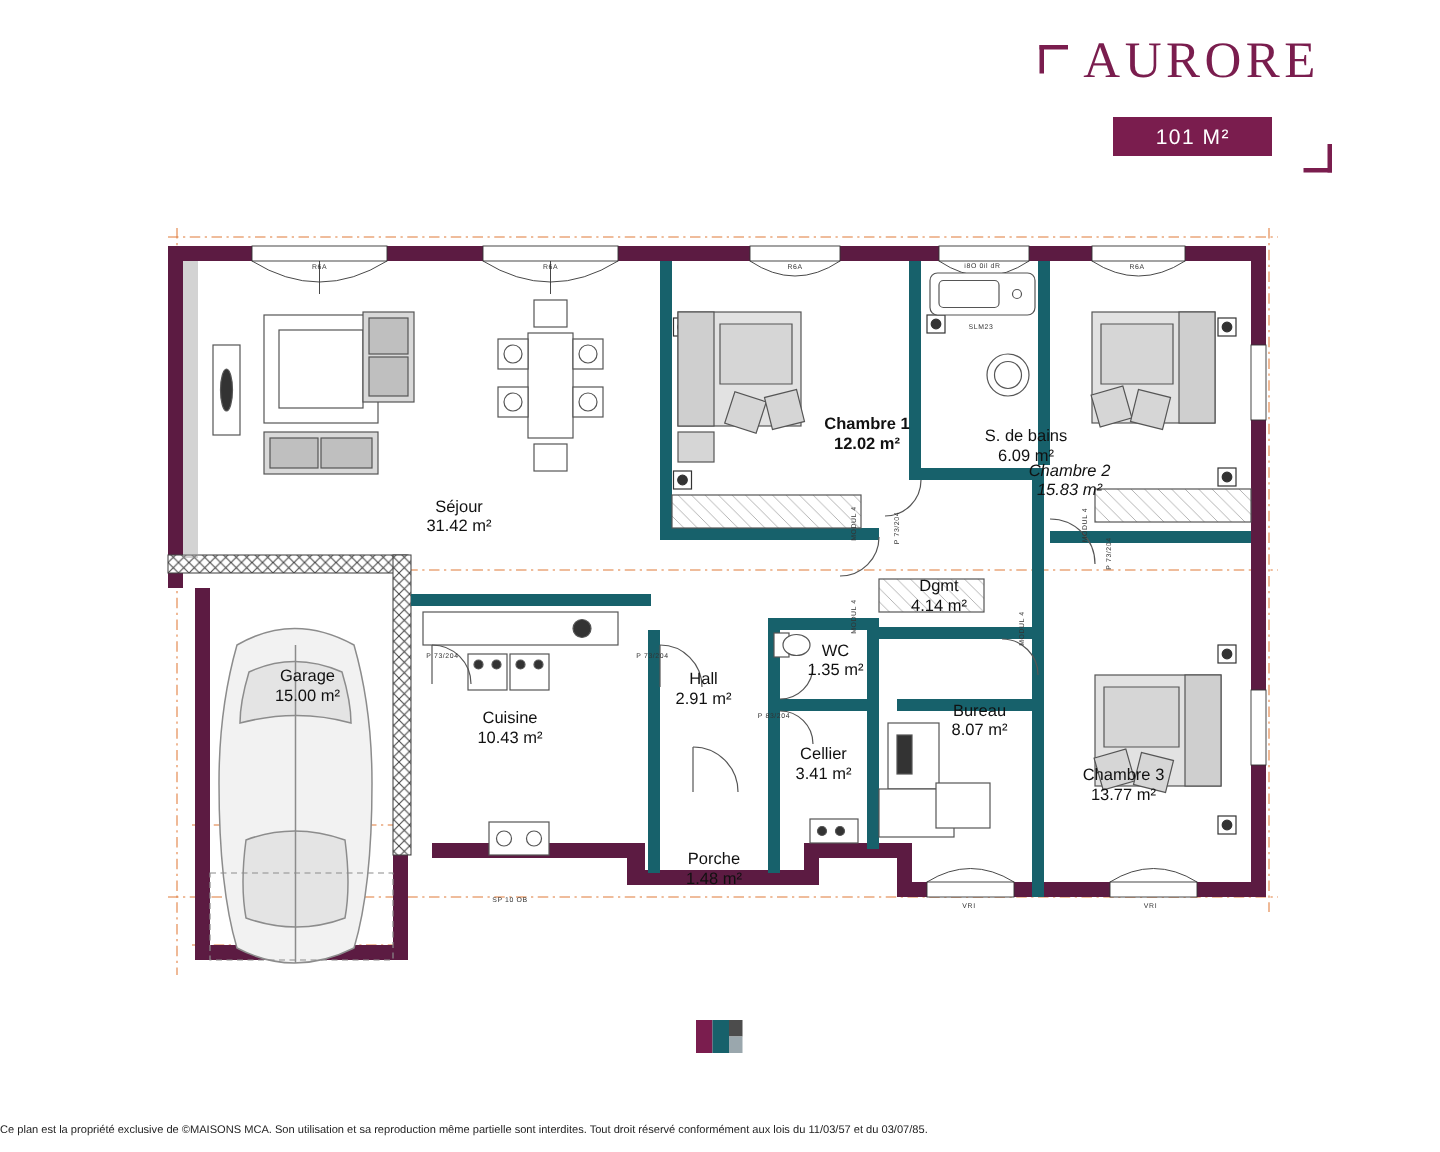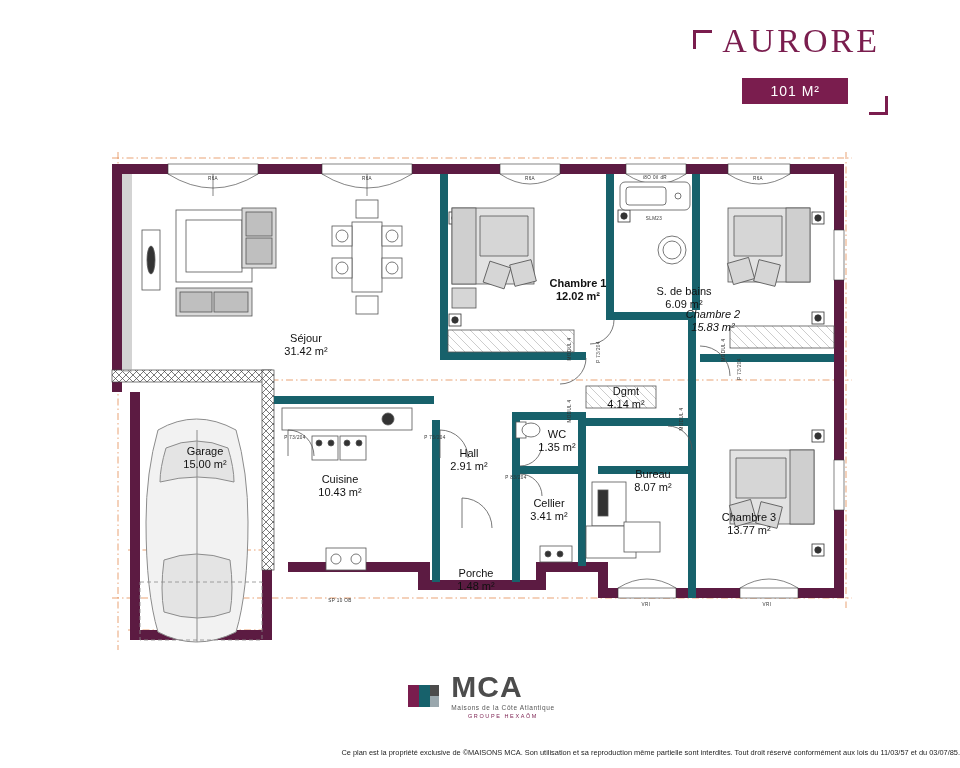--- a/index.html
+++ b/index.html
@@ -130,21 +130,21 @@
     letter-spacing: 1.6px;
     color: #7a1d4e;
     margin-top: 2px;
     text-align: center;
   }
   #legal {
     position: absolute;
     left: 0;
     right: 0;
     top: 748px;
-    text-align: right;
+    text-align: left;
     font-size: 7.4px;
     color: #222222;
   }
 </style>
 </head>
 <body>
 
 <div id="corner-tl" class="corner"></div>
 <div id="corner-br" class="corner"></div>
 <div id="brand-title">AURORE</div>
@@ -506,21 +506,16 @@
 <div id="logo-block">
   <div id="logo-row">
     <div id="logo-mark">
       <svg width="38" height="38" viewBox="0 0 38 38" xmlns="http://www.w3.org/2000/svg">
         <path d="M3,30 L3,8 L14,8 L14,30 Z" fill="#7a1d4e"></path>
         <path d="M14,8 L25,8 L25,30 L14,30 Z" fill="#17616b"></path>
         <path d="M25,8 L34,8 L34,19 L25,19 Z" fill="#4c4c4c"></path>
         <path d="M25,19 L34,19 L34,30 L25,30 Z" fill="#9aa7ad"></path>
       </svg>
     </div>
-    <div id="logo-text-wrap">
-      <div id="logo-text">MCA</div>
-      <div id="logo-sub">Maisons de la Côte Atlantique</div>
-      <div id="logo-sub2">GROUPE HEXAÔM</div>
-    </div>
   </div>
 </div>
 
 <div id="legal">Ce plan est la propriété exclusive de ©MAISONS MCA. Son utilisation et sa reproduction même partielle sont interdites. Tout droit réservé conformément aux lois du 11/03/57 et du 03/07/85.</div>
 
 </body></html>

